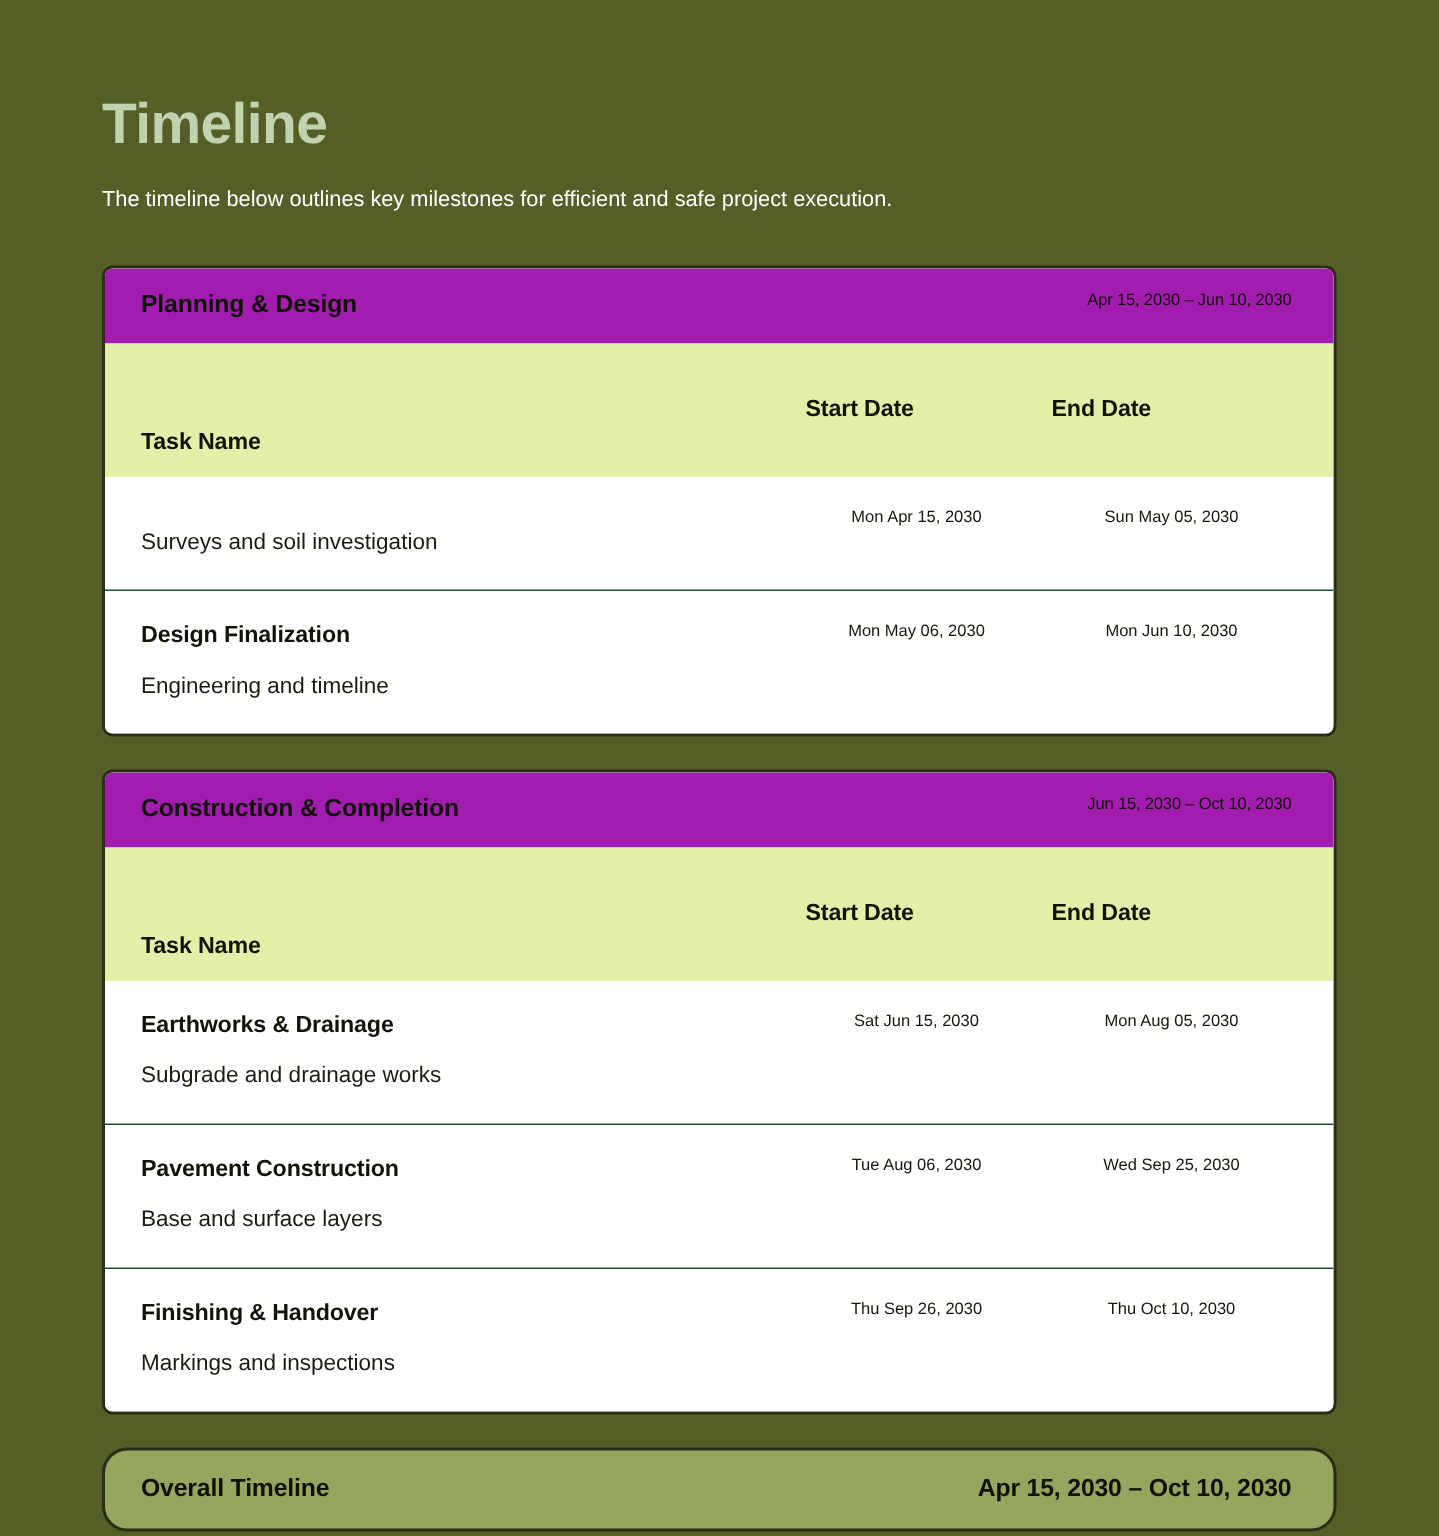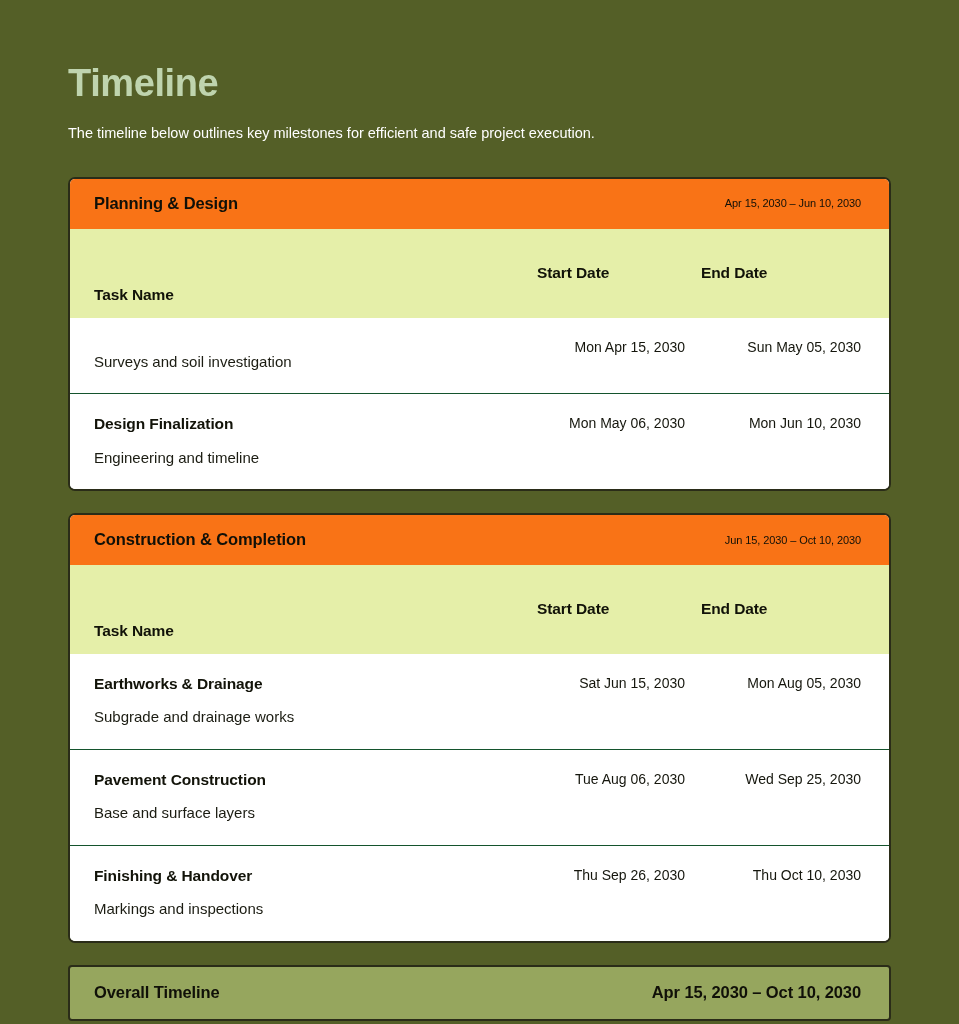--- a/index.html
+++ b/index.html
@@ -48,23 +48,23 @@
 
   .section-card {
     border: 2px solid #2a2c18;
     border-radius: 7px;
     overflow: hidden;
     background: #ffffff;
     margin-bottom: 22px;
   }
 
   .section-header {
-    background: #f97316;
-    display: flex;
-    align-items: center;
+    background: #a21caf;
+    display: flex;
+    align-items: flex-start;
     justify-content: space-between;
     padding: 15px 24px 16px 24px;
   }
 
   .section-title {
     font-size: 16.5px;
     font-weight: 700;
     color: #101008;
     letter-spacing: -0.1px;
   }
@@ -126,34 +126,34 @@
 
   .task-desc {
     margin-top: 14px;
     font-size: 15px;
     font-weight: 400;
     color: #1b1c12;
     line-height: 1.3;
   }
 
   .task-start, .task-end {
-    font-size: 14px;
+    font-size: 11px;
     font-weight: 400;
     color: #15160d;
     line-height: 1.25;
-    text-align: right;
+    text-align: center;
     padding-top: 1px;
   }
 
   .task-start { width: 164px; flex: 0 0 164px; padding-right: 16px; }
   .task-end   { width: 164px; flex: 0 0 164px; padding-right: 4px; }
 
   .overall-bar {
     border: 2px solid #2a2c18;
-    border-radius: 4px;
+    border-radius: 17px;
     background: #96a65e;
     display: flex;
     align-items: center;
     justify-content: space-between;
     padding: 16px 24px 17px 24px;
     margin-top: 0;
     gap: 36px;
   }
 
   .overall-label {

